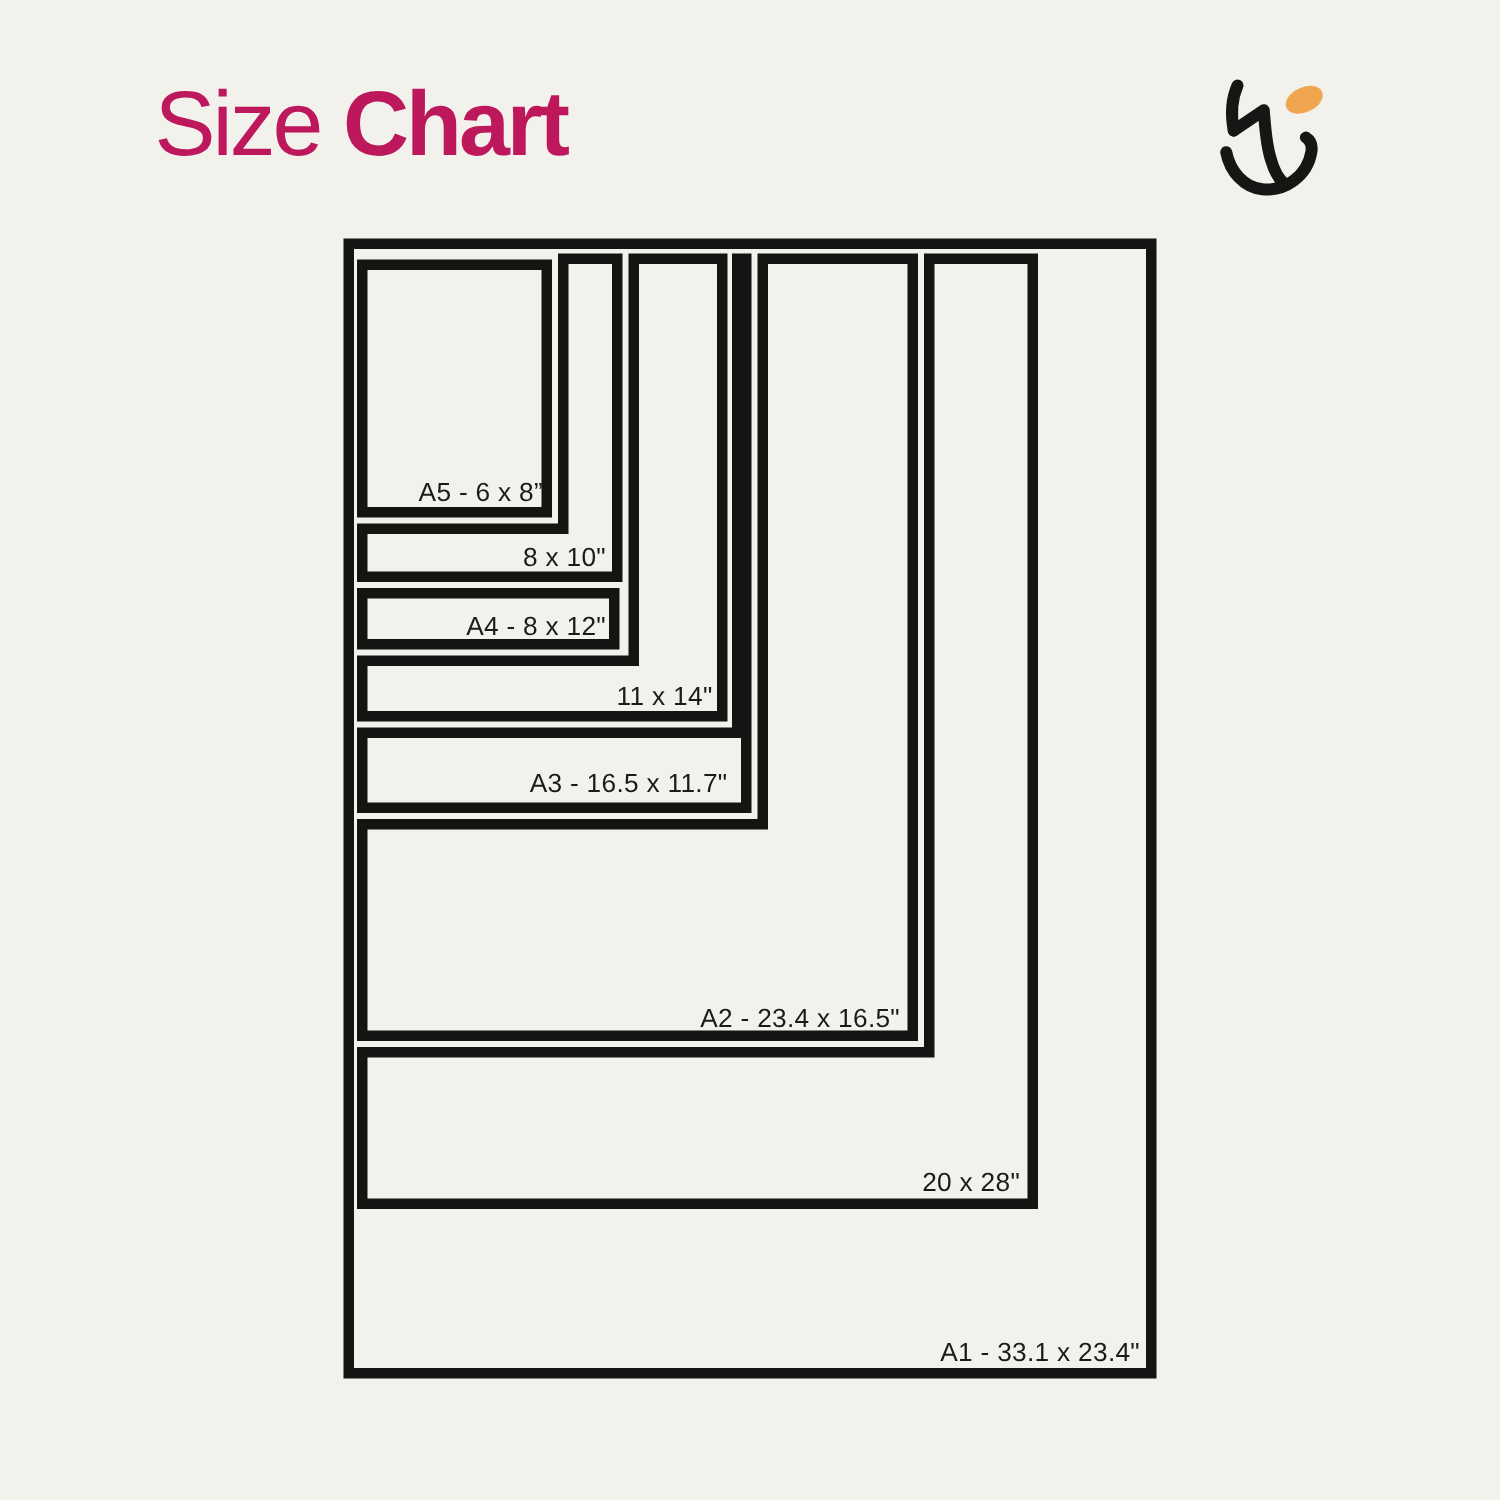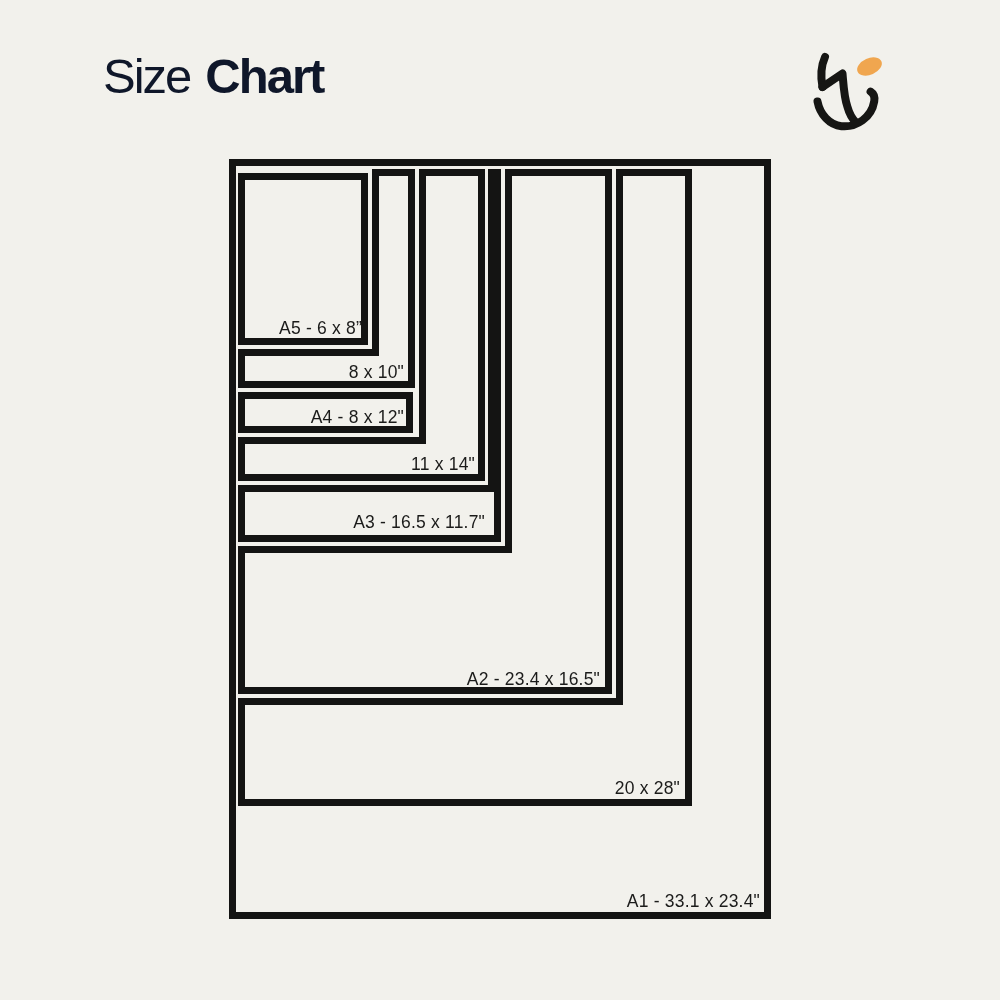--- a/index.html
+++ b/index.html
@@ -14,24 +14,24 @@
   .stage {
     position: relative;
     width: 1000px;
     height: 1000px;
     background: #F2F1EC;
   }
   .page-title {
     position: absolute;
     left: 103px;
     top: 52px;
-    font-size: 49px;
+    font-size: 61px;
     line-height: 1.0;
     letter-spacing: -2px;
-    color: #0f172a;
+    color: #be185d;
     white-space: nowrap;
   }
   .page-title .t-regular { font-weight: 400; margin-right: 15px; }
   .page-title .t-bold    { font-weight: 700; }
   svg.figure {
     position: absolute;
     left: 0; top: 0;
     width: 1000px;
     height: 1000px;
   }

